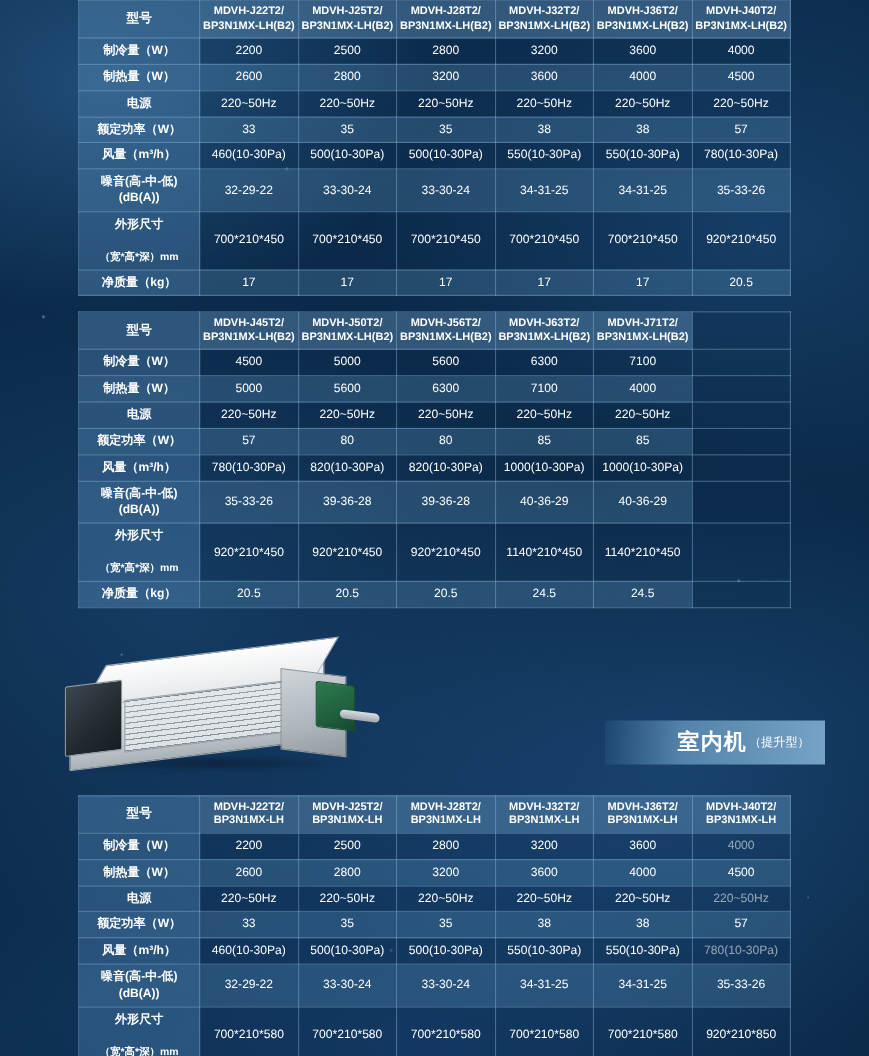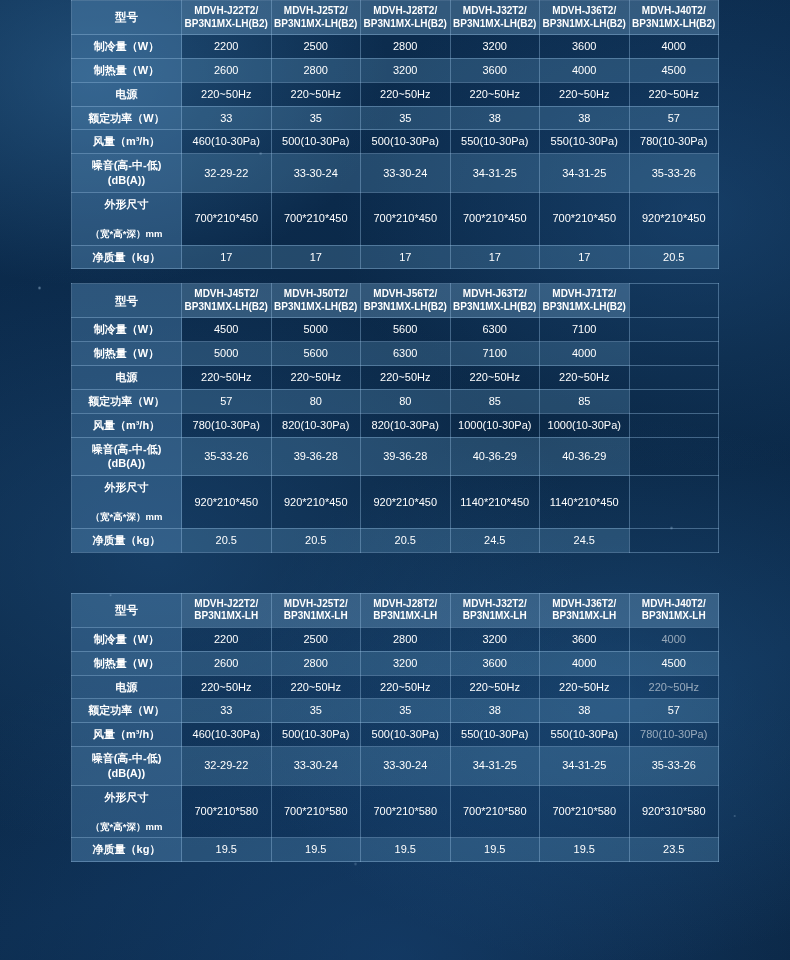--- a/index.html
+++ b/index.html
@@ -402,20 +402,36 @@
           <td><span>20.5</span></td>
           <td><span>24.5</span></td>
           <td><span>24.5</span></td>
           <td class="empty"></td>
         </tr>
       </tbody>
     </table>
 
   <div class="gap-40"></div>
 
+  <div class="product-area">
+    <div class="duct-unit">
+      <div class="duct-shadow"></div>
+      <div class="duct-body"></div>
+      <div class="duct-top"></div>
+      <div class="duct-grille"></div>
+      <div class="duct-face"></div>
+      <div class="duct-side"></div>
+      <div class="duct-motor"></div>
+      <div class="duct-pipe"></div>
+    </div>
+    <div class="section-banner">
+      <span class="title">室内机</span>
+      <span class="subtitle">（提升型）</span>
+    </div>
+  </div>
 
   <table class="spec-table" id="t3">
       <tbody>
         <tr class="hdr">
           <td class="lbl">型号</td>
           <td><span>MDVH-J22T2/<br>BP3N1MX-LH</span></td>
           <td><span>MDVH-J25T2/<br>BP3N1MX-LH</span></td>
           <td><span>MDVH-J28T2/<br>BP3N1MX-LH</span></td>
           <td><span>MDVH-J32T2/<br>BP3N1MX-LH</span></td>
           <td><span>MDVH-J36T2/<br>BP3N1MX-LH</span></td>
@@ -475,21 +491,21 @@
           <td><span>34-31-25</span></td>
           <td><span>35-33-26</span></td>
         </tr>
         <tr class="">
           <td class="lbl">外形尺寸<span class="sub">（宽*高*深）mm</span></td>
           <td><span>700*210*580</span></td>
           <td><span>700*210*580</span></td>
           <td><span>700*210*580</span></td>
           <td><span>700*210*580</span></td>
           <td><span>700*210*580</span></td>
-          <td><span>920*310*580</span></td>
+          <td><span>920*210*850</span></td>
         </tr>
         <tr class="alt">
           <td class="lbl">净质量（kg）</td>
           <td><span>19.5</span></td>
           <td><span>19.5</span></td>
           <td><span>19.5</span></td>
           <td><span>19.5</span></td>
           <td><span>19.5</span></td>
           <td><span>23.5</span></td>
         </tr>

